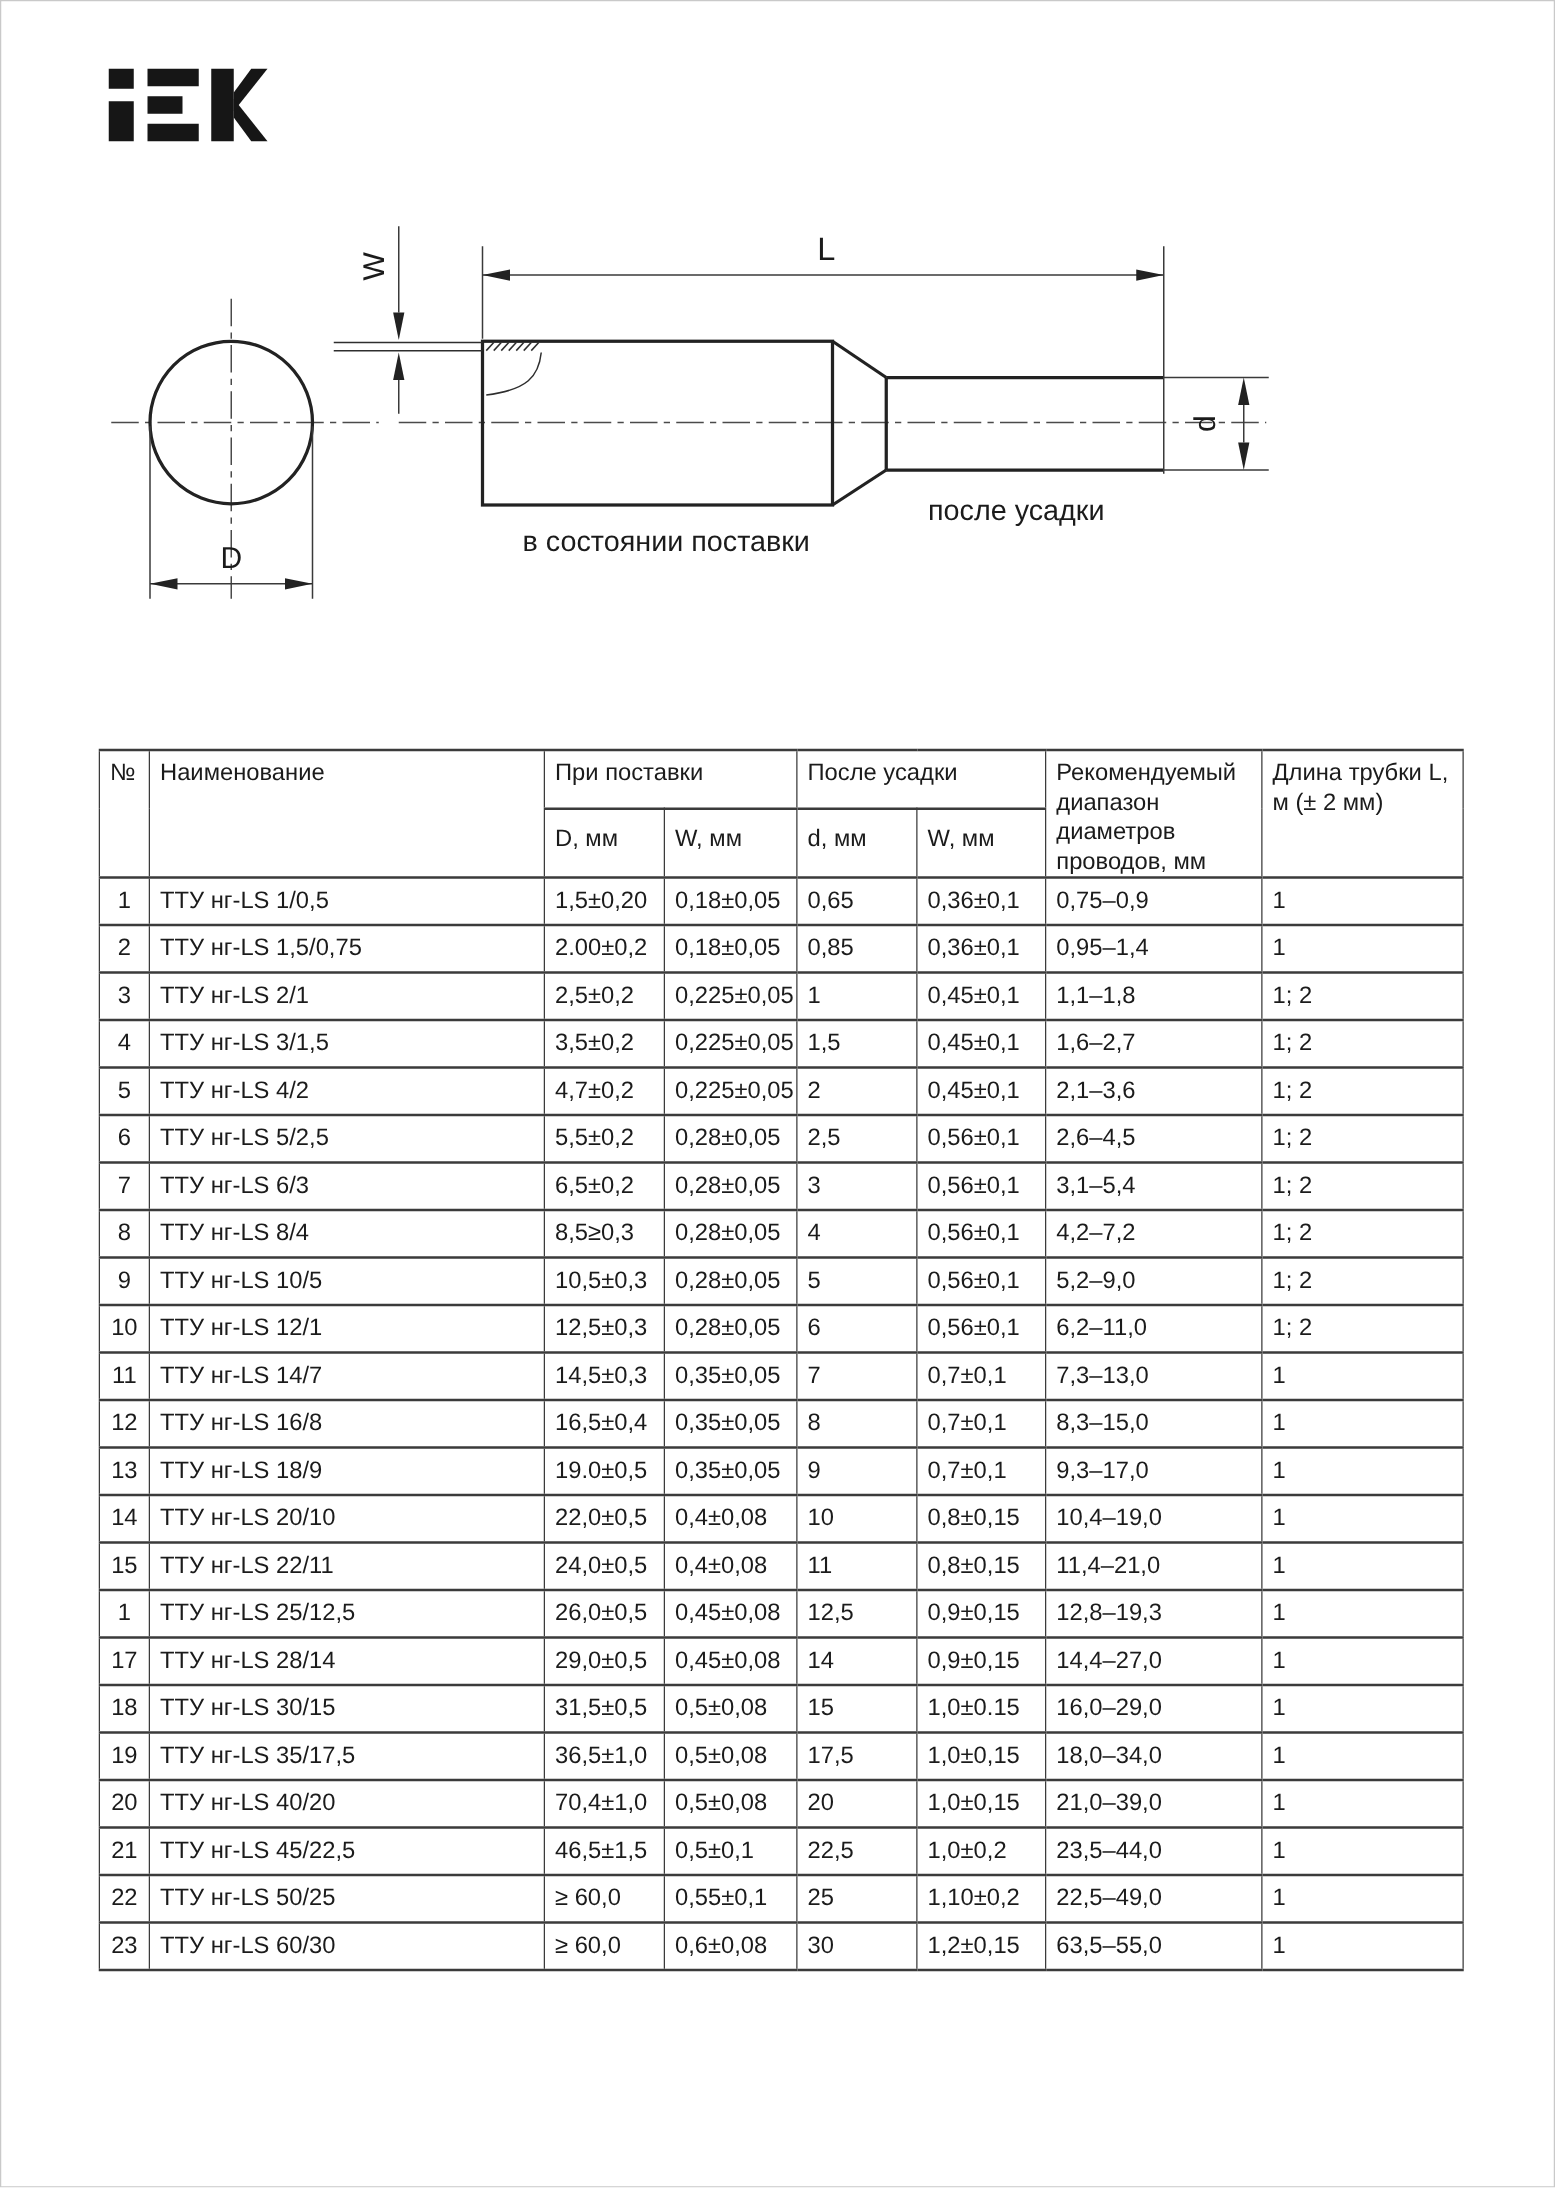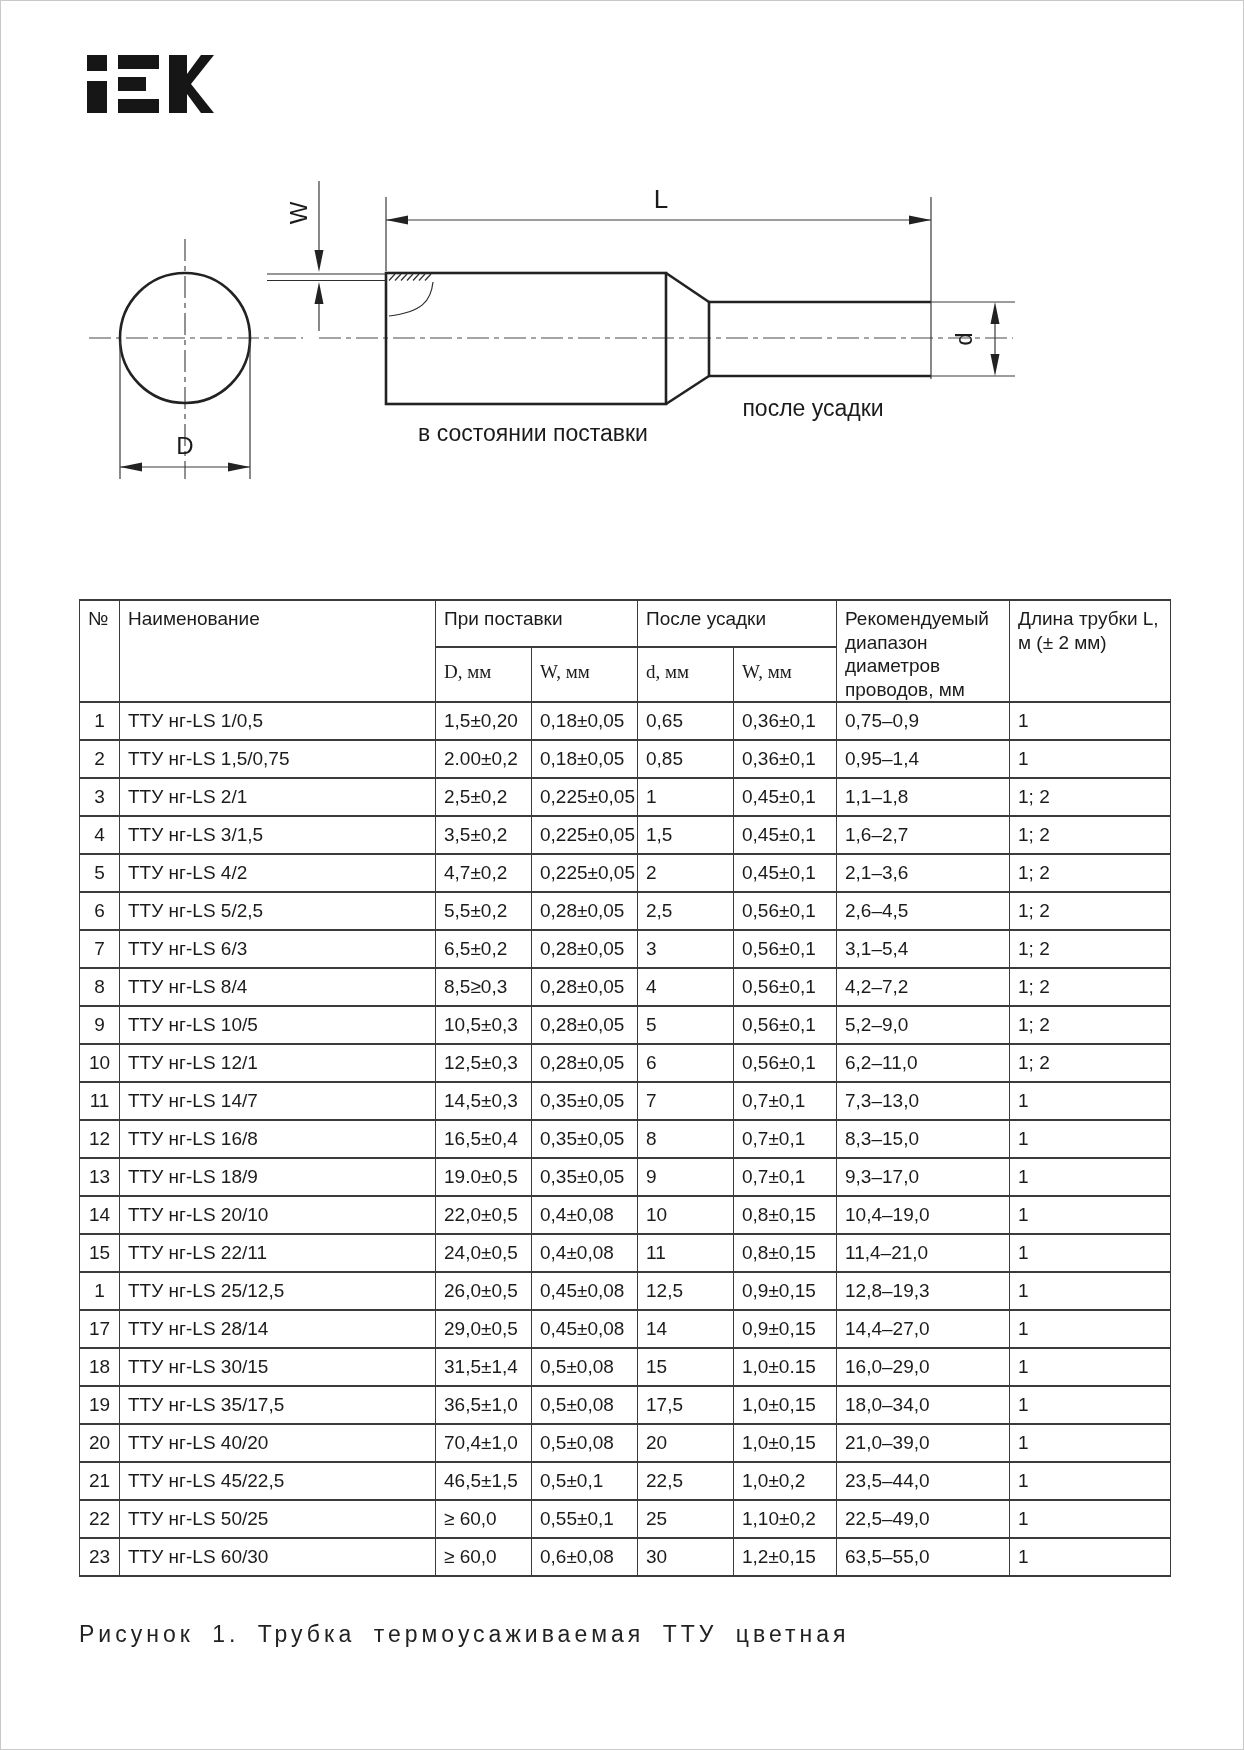--- a/index.html
+++ b/index.html
@@ -24,21 +24,21 @@
   .spec-table th, .spec-table td {
     border-left:1.5px solid #3b3b3b; border-right:1.5px solid #3b3b3b;
     border-top:2.2px solid #3b3b3b; border-bottom:2.2px solid #3b3b3b;
     box-sizing:border-box;
   }
   .spec-table th {
     font-weight:normal; text-align:left; vertical-align:top;
     padding:6px 5px 0 8px; line-height:1.24; font-size:19px;
   }
   .spec-table tr.grp-row th { height:44px; }
-  .spec-table tr.sub-row th { height:52px; padding-top:12px;font-family:Liberation Serif, serif; }
+  .spec-table tr.sub-row th { height:52px; padding-top:12px; }
   .spec-table td {
     height:38px; vertical-align:middle; padding:0 3px 0 8px;
     white-space:nowrap;
   }
   .spec-table td.c-num { text-align:center; padding:0 2px; }
 
   
   .fig-caption {
     position:absolute; left:78px; top:1620px; font-size:23px; color:#222;
     letter-spacing:4px; word-spacing:8px; white-space:nowrap;
@@ -333,21 +333,21 @@
           <td>29,0±0,5</td>
           <td>0,45±0,08</td>
           <td>14</td>
           <td>0,9±0,15</td>
           <td>14,4–27,0</td>
           <td>1</td>
         </tr>
         <tr>
           <td class="c-num">18</td>
           <td>ТТУ нг-LS 30/15</td>
-          <td>31,5±1,4</td>
+          <td>31,5±0,5</td>
           <td>0,5±0,08</td>
           <td>15</td>
           <td>1,0±0.15</td>
           <td>16,0–29,0</td>
           <td>1</td>
         </tr>
         <tr>
           <td class="c-num">19</td>
           <td>ТТУ нг-LS 35/17,5</td>
           <td>36,5±1,0</td>
@@ -393,14 +393,13 @@
           <td>≥ 60,0</td>
           <td>0,6±0,08</td>
           <td>30</td>
           <td>1,2±0,15</td>
           <td>63,5–55,0</td>
           <td>1</td>
         </tr>
       </tbody>
   </table>
 
-  <div class="fig-caption">Рисунок 1. Трубка термоусаживаемая ТТУ цветная</div>
 </div>
 
 </body></html>

